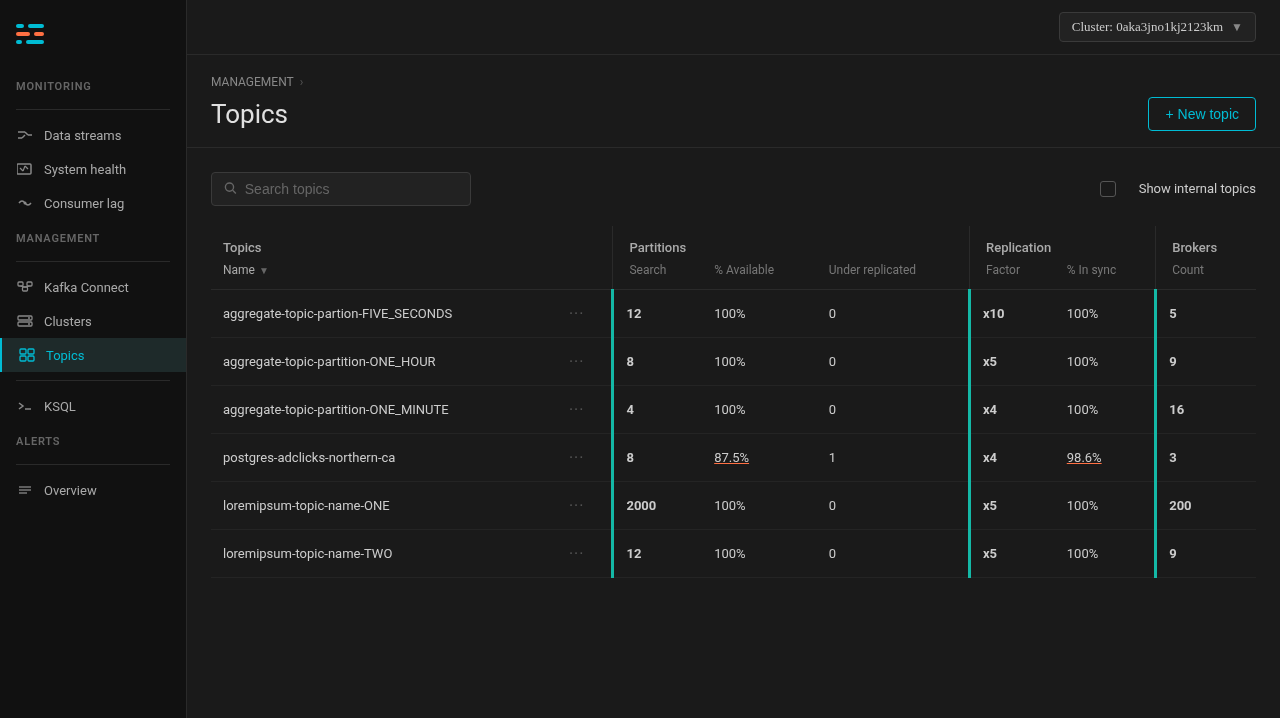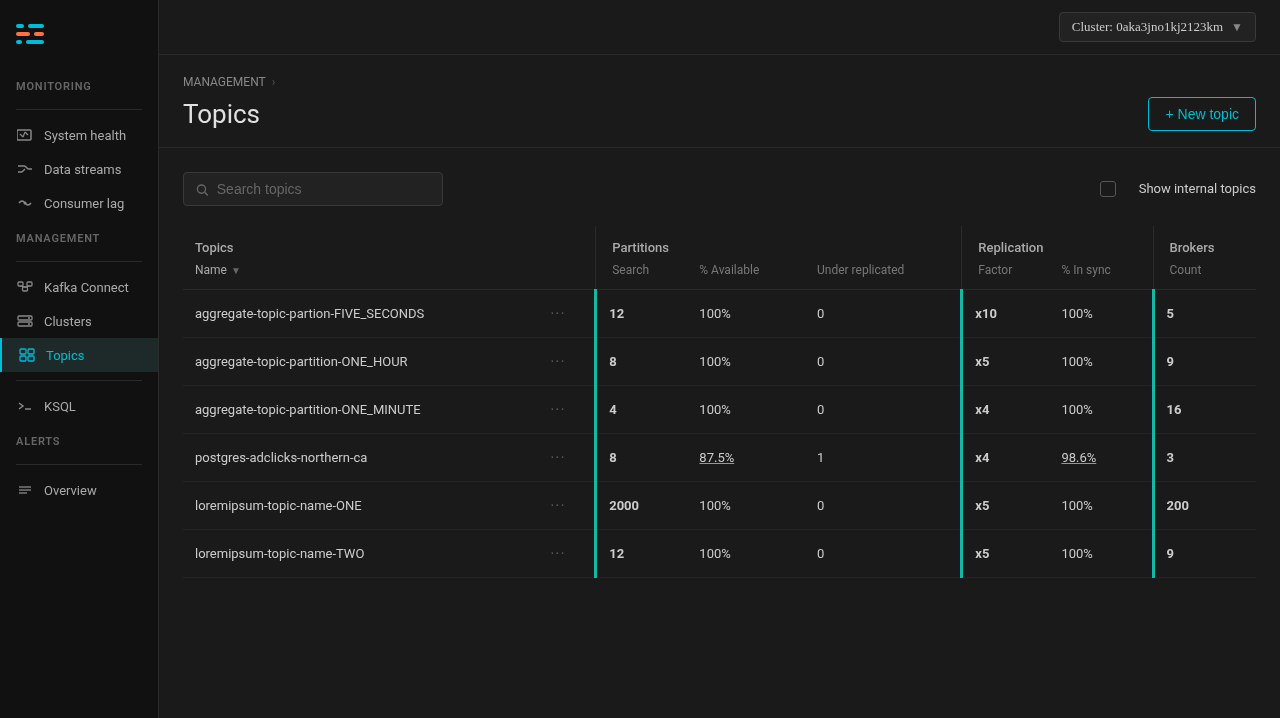--- a/index.html
+++ b/index.html
@@ -8,21 +8,21 @@
       color: #e0e0e0;
       font-family: -apple-system, BlinkMacSystemFont, 'Segoe UI', Roboto, sans-serif;
       font-size: 14px;
       display: flex;
       height: 100vh;
       overflow: hidden;
     }
 
     
     .sidebar {
-      width: 159px;
+      width: 187px;
       background: #111111;
       display: flex;
       flex-direction: column;
       padding: 16px 0;
       flex-shrink: 0;
       border-right: 1px solid #2a2a2a;
     }
 
     .sidebar-logo {
       padding: 8px 16px 24px 16px;
@@ -186,21 +186,21 @@
     
     .toolbar {
       display: flex;
       align-items: center;
       justify-content: space-between;
       margin-bottom: 20px;
     }
 
     .search-wrapper {
       display: flex;
-      align-items: flex-end;
+      align-items: flex-start;
       gap: 8px;
       background: #222;
       border: 1px solid #3a3a3a;
       border-radius: 4px;
       padding: 8px 12px;
       width: 260px;
     }
 
     .search-input {
       background: transparent;
@@ -339,40 +339,40 @@
       </div>
     </div>
   </div>
 
   <div class="sidebar-section-label">MONITORING</div>
   <div class="sidebar-divider"></div>
 
   <div class="sidebar-item">
     <div class="sidebar-item-icon">
       <svg width="16" height="14" viewBox="0 0 16 14" fill="none">
-        <rect x="0" y="2" width="14" height="10" rx="1" stroke="#888" stroke-width="1.5" fill="none"></rect>
-        <line x1="3" y1="6" x2="6" y2="9" stroke="#888" stroke-width="1.2"></line>
-        <line x1="6" y1="9" x2="8" y2="4" stroke="#888" stroke-width="1.2"></line>
-        <line x1="8" y1="4" x2="11" y2="7" stroke="#888" stroke-width="1.2"></line>
-      </svg>
-    </div>
-    <span class="sidebar-item-label">System health</span>
-  </div>
-
-  <div class="sidebar-item">
-    <div class="sidebar-item-icon">
-      <svg width="16" height="14" viewBox="0 0 16 14" fill="none">
         <line x1="1" y1="4" x2="8" y2="4" stroke="#888" stroke-width="1.5"></line>
         <line x1="8" y1="4" x2="11" y2="7" stroke="#888" stroke-width="1.5"></line>
         <line x1="11" y1="7" x2="15" y2="7" stroke="#888" stroke-width="1.5"></line>
         <line x1="1" y1="10" x2="5" y2="10" stroke="#888" stroke-width="1.5"></line>
         <line x1="5" y1="10" x2="8" y2="7" stroke="#888" stroke-width="1.5"></line>
       </svg>
     </div>
     <span class="sidebar-item-label">Data streams</span>
+  </div>
+
+  <div class="sidebar-item">
+    <div class="sidebar-item-icon">
+      <svg width="16" height="14" viewBox="0 0 16 14" fill="none">
+        <rect x="0" y="2" width="14" height="10" rx="1" stroke="#888" stroke-width="1.5" fill="none"></rect>
+        <line x1="3" y1="6" x2="6" y2="9" stroke="#888" stroke-width="1.2"></line>
+        <line x1="6" y1="9" x2="8" y2="4" stroke="#888" stroke-width="1.2"></line>
+        <line x1="8" y1="4" x2="11" y2="7" stroke="#888" stroke-width="1.2"></line>
+      </svg>
+    </div>
+    <span class="sidebar-item-label">System health</span>
   </div>
 
   <div class="sidebar-item">
     <div class="sidebar-item-icon">
       <svg width="16" height="14" viewBox="0 0 16 14" fill="none">
         <path d="M2 7 Q5 3 8 7 Q11 11 14 7" stroke="#888" stroke-width="1.5" fill="none"></path>
         <circle cx="8" cy="7" r="1.5" fill="#888"></circle>
       </svg>
     </div>
     <span class="sidebar-item-label">Consumer lag</span>

